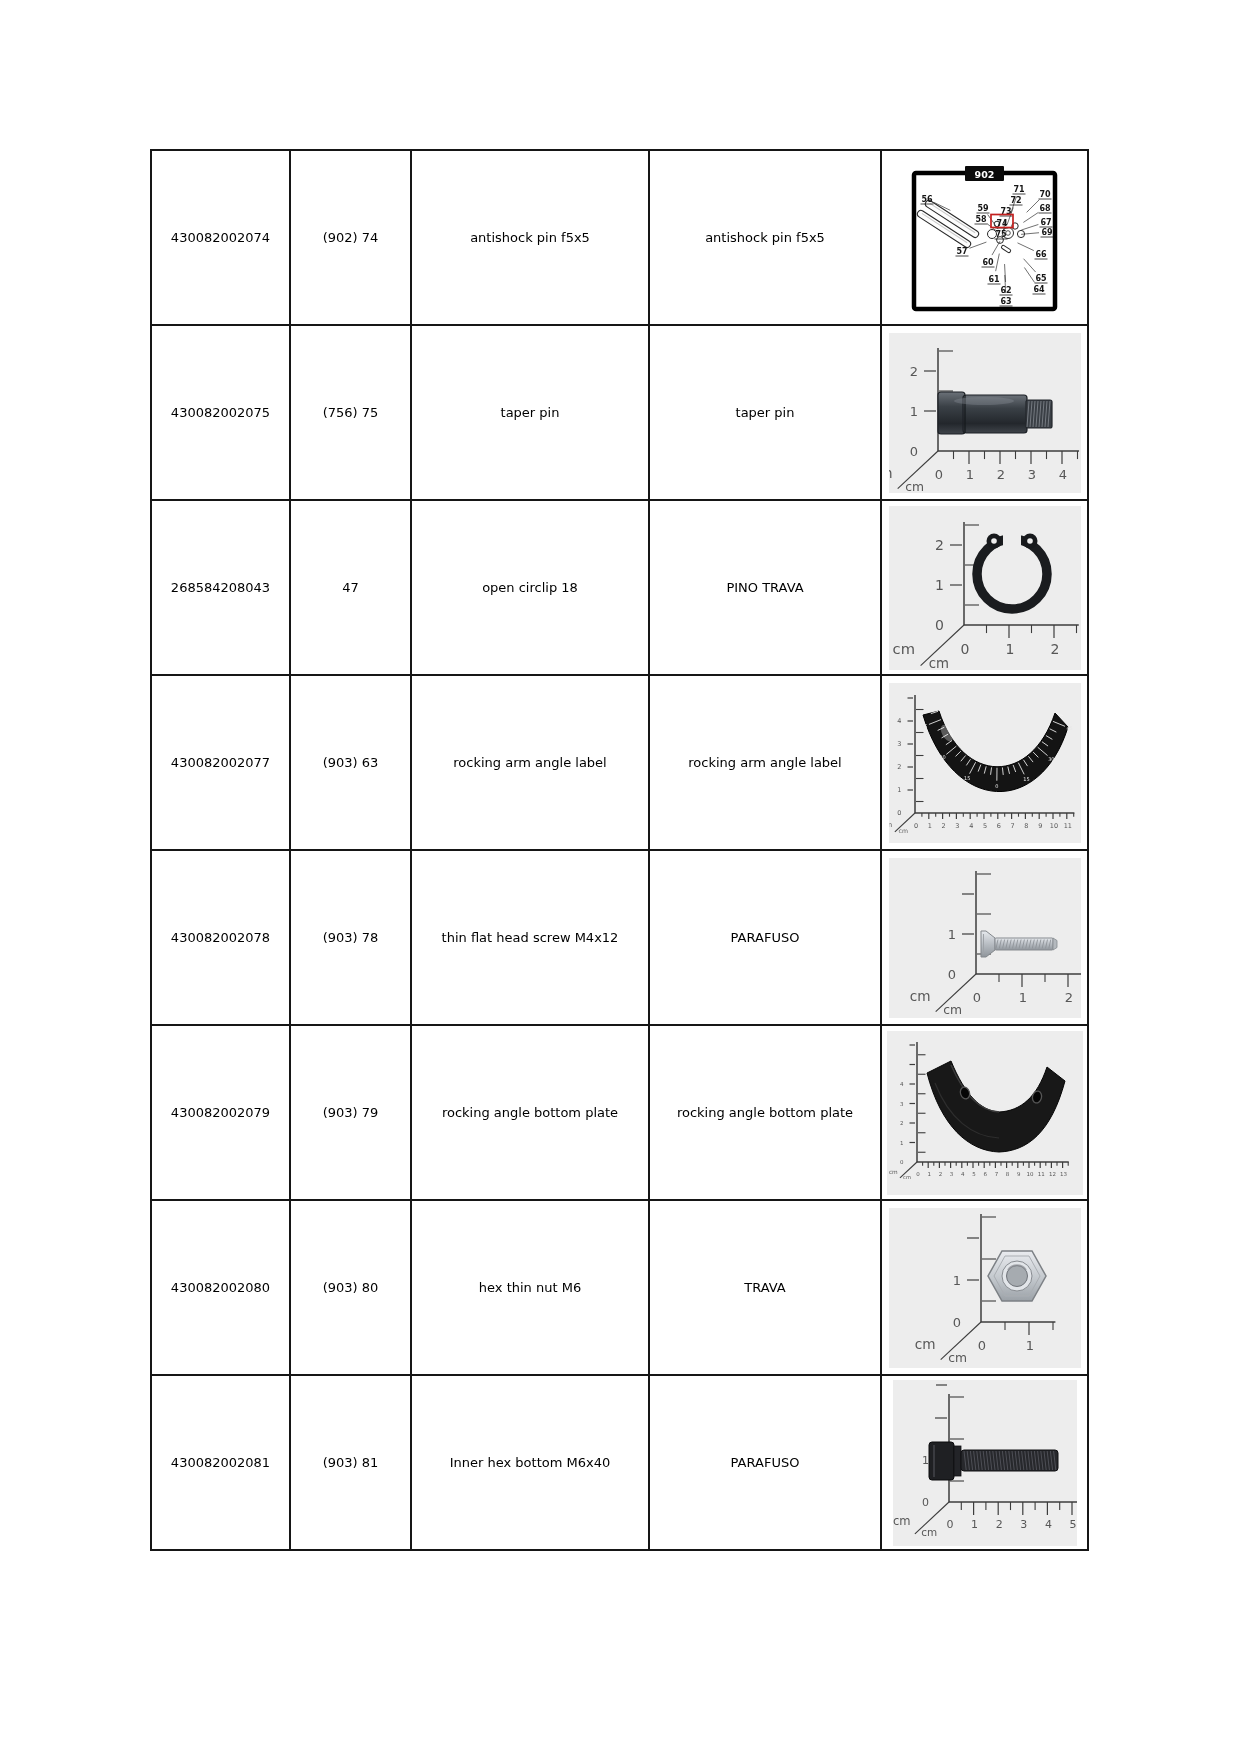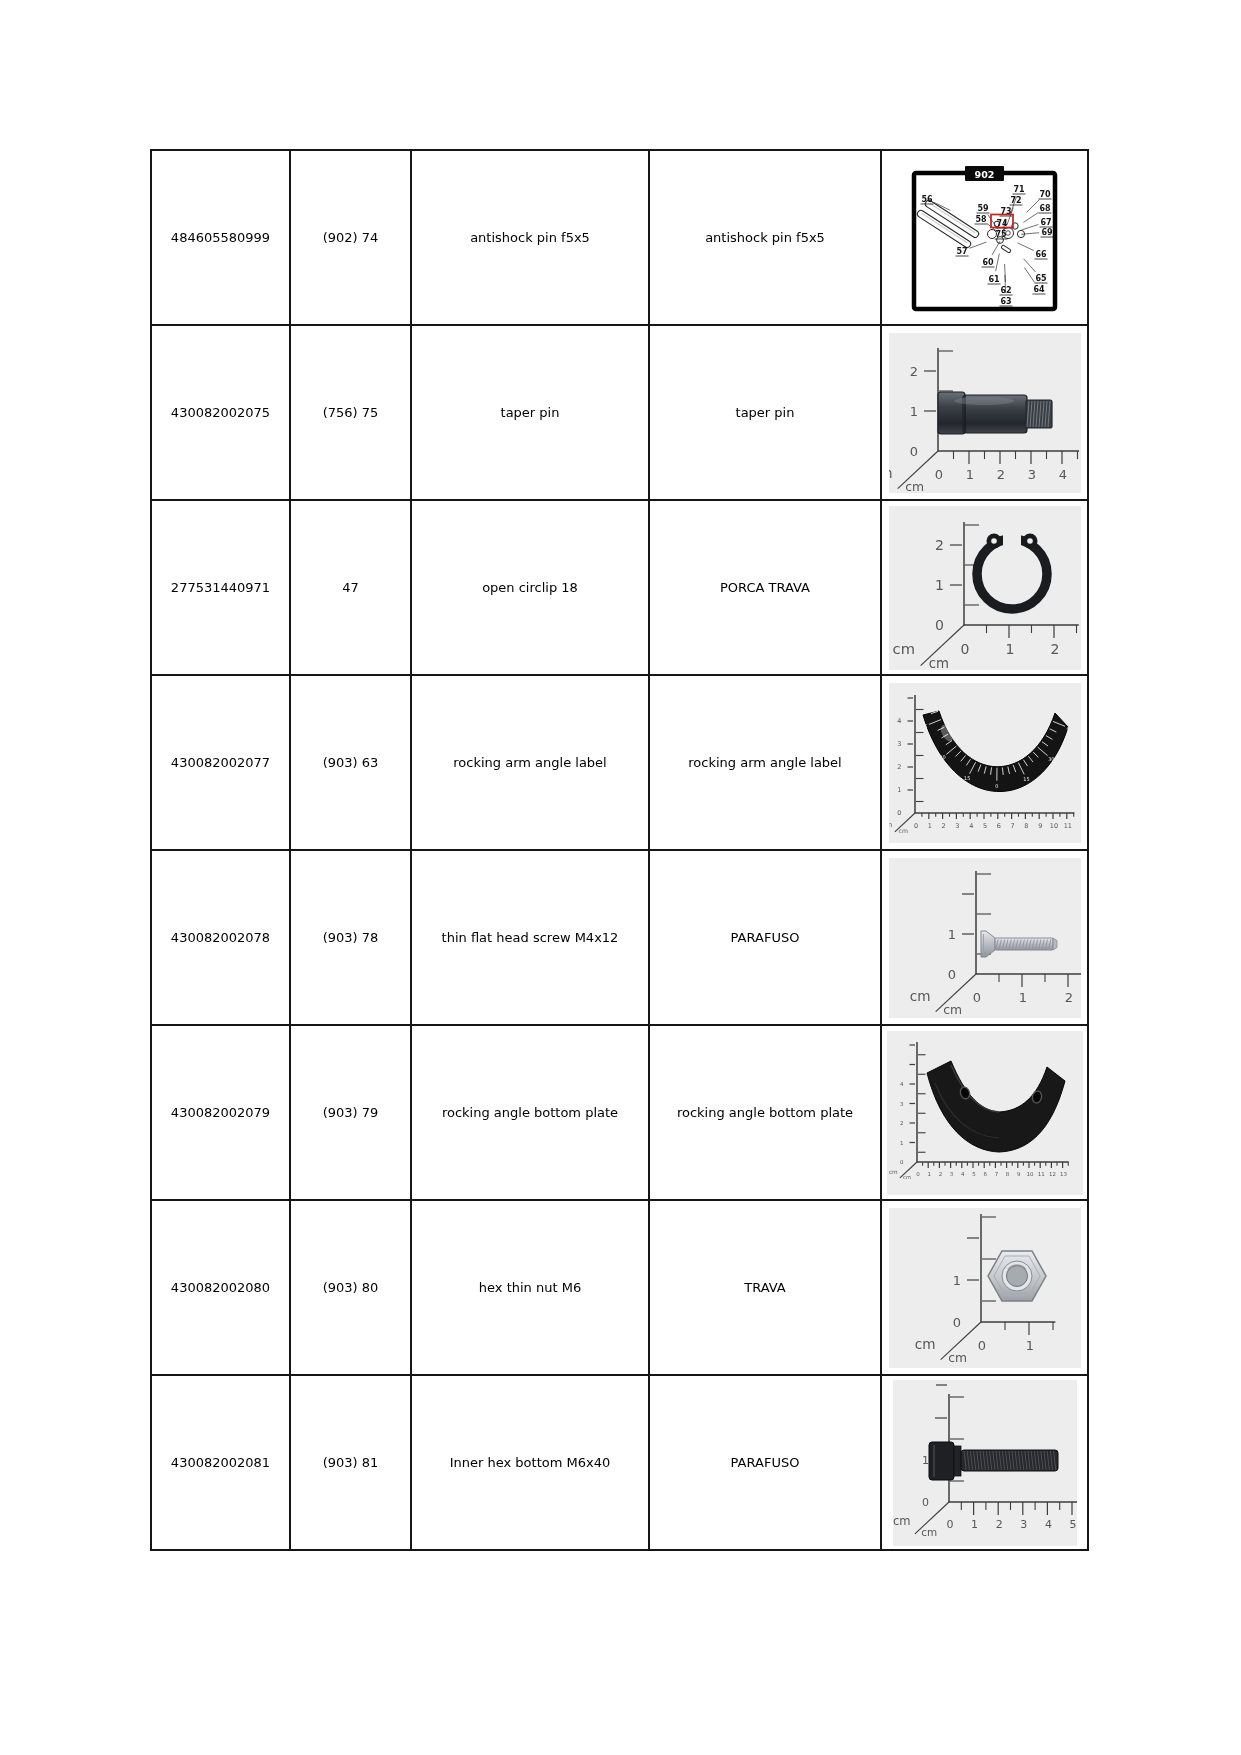--- a/index.html
+++ b/index.html
@@ -20,21 +20,21 @@
   <table class="parts">
     <colgroup>
       <col style="width:139px">
         <col style="width:121px">
         <col style="width:238px">
       <col style="width:232px">
         <col style="width:207px">
     </colgroup>
     <tbody>
       <tr>
-        <td>484605580999</td>
+        <td>430082002074</td>
         <td>(902) 74</td>
         <td>antishock pin f5x5</td>
         <td>antishock pin f5x5</td>
         <td class="img-cell"><div class="imgwrap"><svg width="165" height="156" viewBox="0 0 165 156">
                 <rect x="0" y="0" width="165" height="156" rx="0" fill="#ffffff"></rect>
                 <rect x="12" y="13" width="141" height="136" rx="2" fill="#ffffff" stroke="#000000" stroke-width="4.5"></rect>
                 <g transform="rotate(33 24 42)">
                   <rect x="24" y="38.5" width="62" height="7" rx="3.5" fill="#fdfdfd" stroke="#2a2a2a" stroke-width="1.1"></rect>
                   <line x1="28" y1="41" x2="82" y2="41" stroke="#c9c9c9" stroke-width="1"></line>
                 </g>
@@ -166,24 +166,24 @@
                 <line x1="146" y1="68" x2="144" y2="94" stroke="#757a81" stroke-width="1"></line>
                 <line x1="149" y1="68" x2="147" y2="94" stroke="#757a81" stroke-width="1"></line>
                 <line x1="152" y1="68" x2="150" y2="94" stroke="#757a81" stroke-width="1"></line>
                 <line x1="155" y1="68" x2="153" y2="94" stroke="#757a81" stroke-width="1"></line>
                 <line x1="158" y1="68" x2="156" y2="94" stroke="#757a81" stroke-width="1"></line>
                 <line x1="161" y1="68" x2="159" y2="94" stroke="#757a81" stroke-width="1"></line>
                 <ellipse cx="95" cy="68" rx="30" ry="4" fill="#8d939a" opacity="0.35"></ellipse>
               </svg></div></td>
       </tr>
       <tr>
-        <td>277531440971</td>
+        <td>268584208043</td>
         <td>47</td>
         <td>open circlip 18</td>
-        <td>PORCA TRAVA</td>
+        <td>PINO TRAVA</td>
         <td class="img-cell"><div class="imgwrap"><svg width="192" height="164" viewBox="0 0 192 164">
                 <rect x="0" y="0" width="192" height="164" rx="0" fill="#ededed"></rect>
                 <line x1="76" y1="99" x2="90" y2="99" stroke="#3d3d3d" stroke-width="1.1"></line>
                 <line x1="61" y1="79" x2="73" y2="79" stroke="#3d3d3d" stroke-width="1.2"></line>
                 <line x1="76" y1="59" x2="90" y2="59" stroke="#3d3d3d" stroke-width="1.1"></line>
                 <line x1="61" y1="39" x2="73" y2="39" stroke="#3d3d3d" stroke-width="1.2"></line>
                 <line x1="76" y1="19" x2="90" y2="19" stroke="#3d3d3d" stroke-width="1.1"></line>
                 <line x1="75" y1="16" x2="75" y2="119" stroke="#3d3d3d" stroke-width="1.5"></line>
                 <text x="55" y="44.32" font-size="14" fill="#575757" text-anchor="end" font-weight="normal">2</text>
                 <text x="55" y="84.32" font-size="14" fill="#575757" text-anchor="end" font-weight="normal">1</text>

